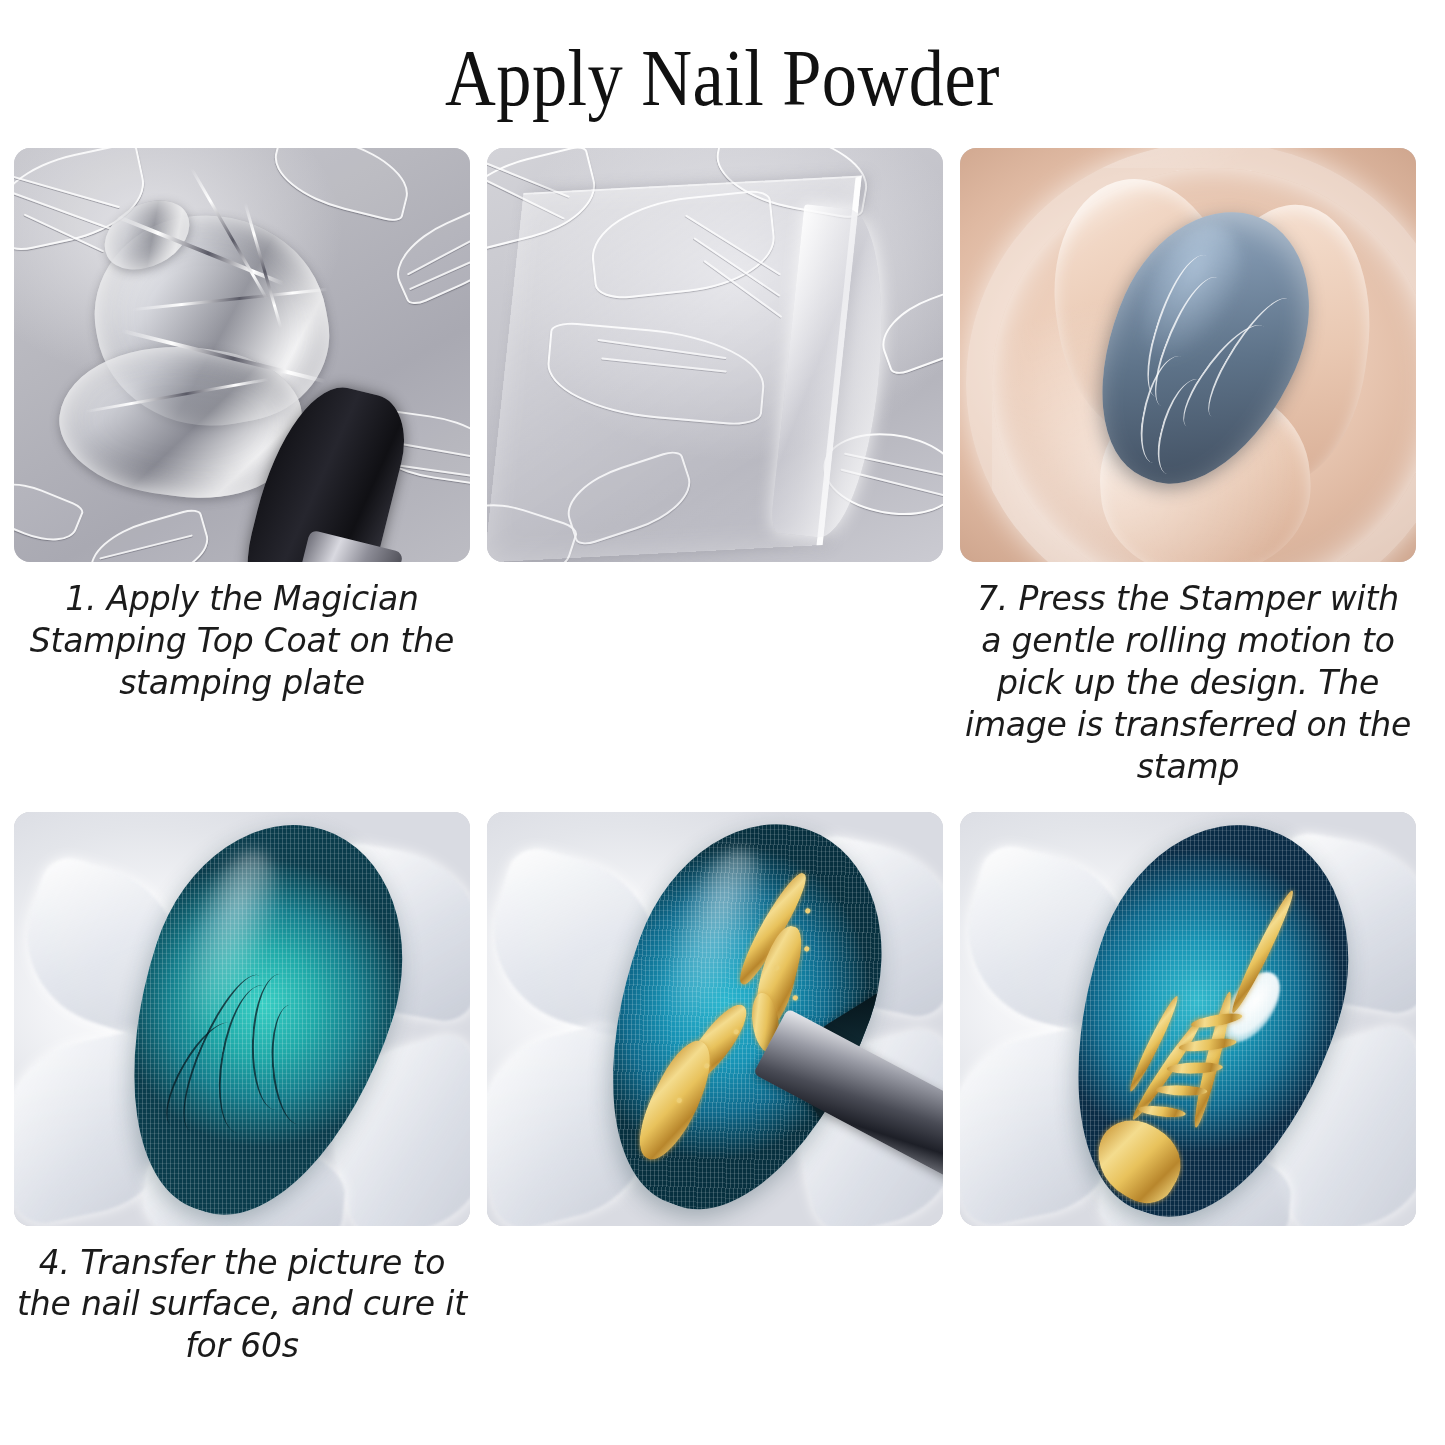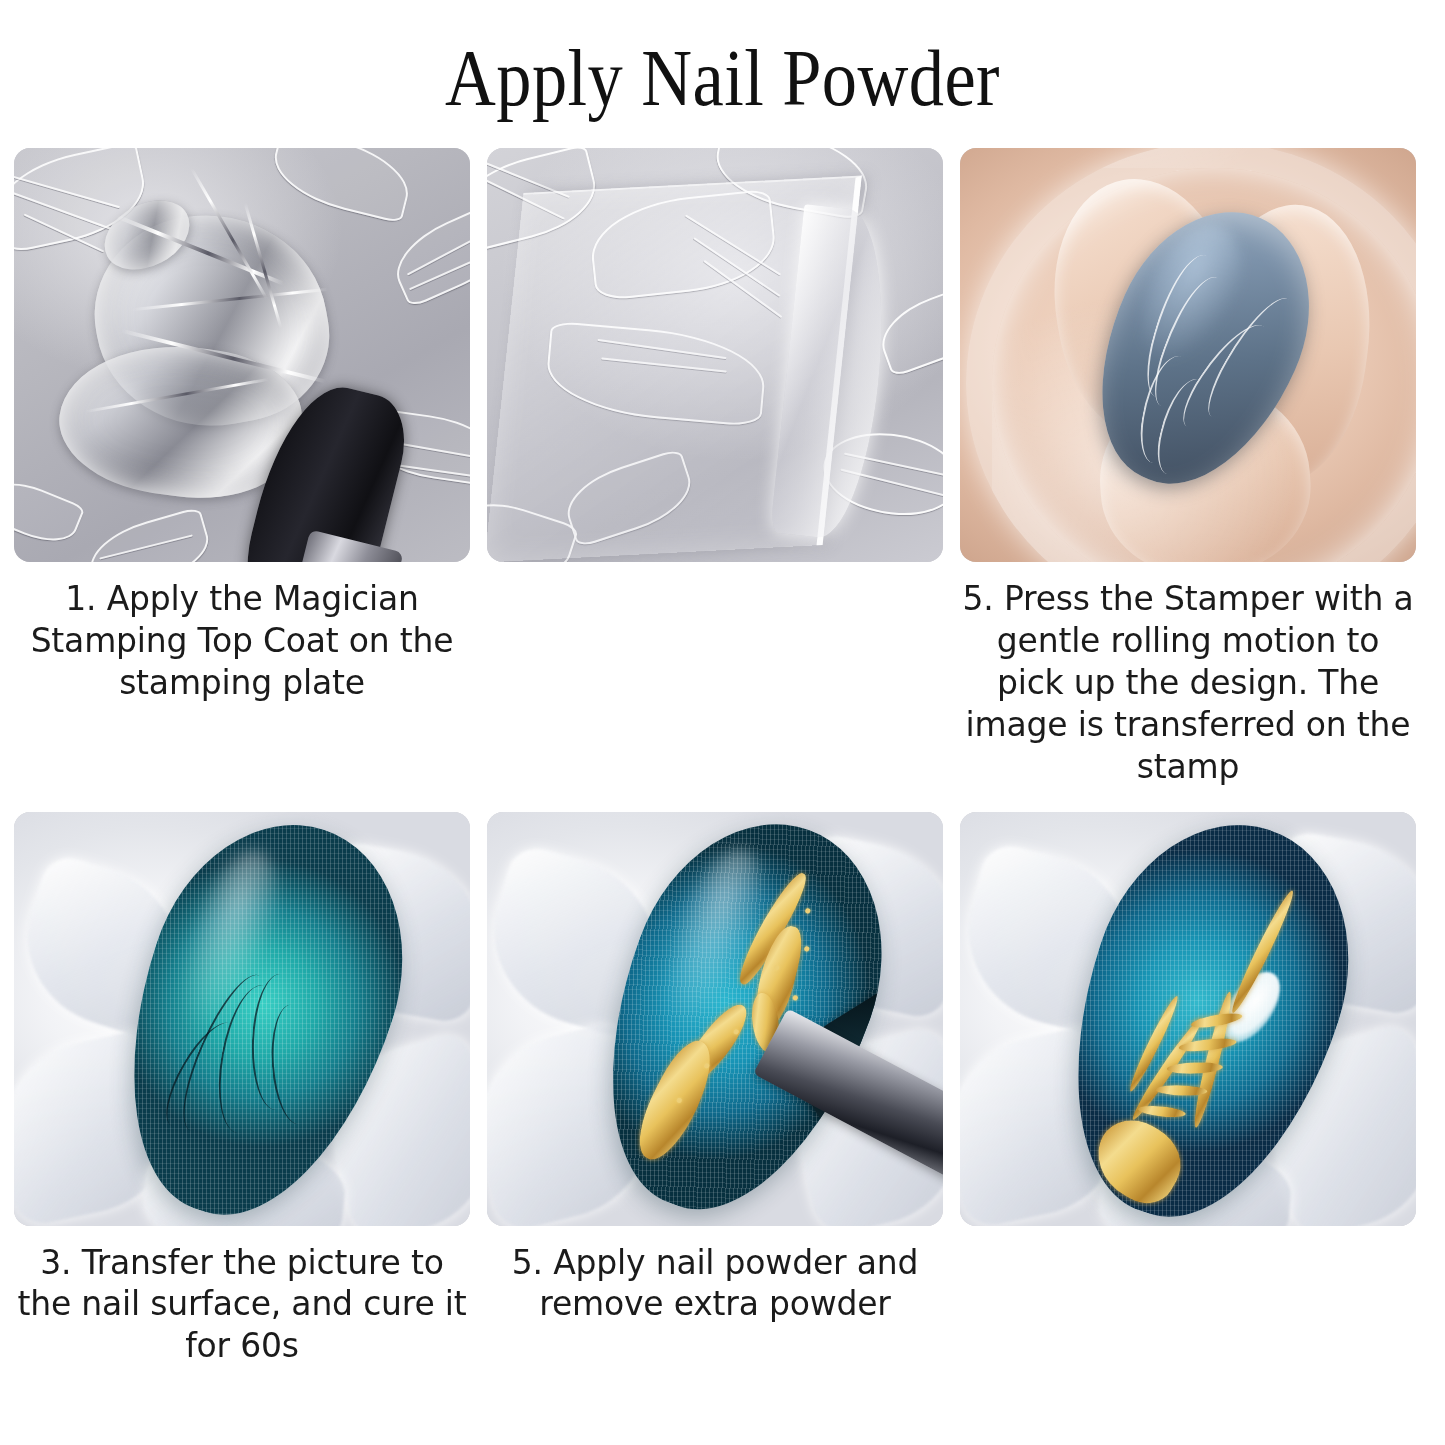--- a/index.html
+++ b/index.html
@@ -37,21 +37,21 @@
   #grid {
     position: absolute;
     top: 148px;
     left: 14px;
     width: 1417px;
     display: grid;
     grid-template-columns: repeat(3, 456px);
     column-gap: 17px;
     row-gap: 0px;
   }
-  .cell { width: 456px; }
+  .cell { width: 456px; font-style: italic; }
   .cell.row2 { margin-top: 24px; }
 
   .photo {
     position: relative;
     width: 456px;
     height: 414px;
     border-radius: 16px;
     overflow: hidden;
     background: #cfcfd4;
   }
@@ -420,21 +420,21 @@
         <div class="stamper-head">
           <div class="stamper-sheen"></div>
           <div class="stamp-line" style="left:40px;top:56px;height:150px;width:46px;transform:rotate(-8deg);"></div>
           <div class="stamp-line" style="left:56px;top:72px;height:140px;width:42px;transform:rotate(-4deg);"></div>
           <div class="stamp-line" style="left:104px;top:96px;height:126px;width:40px;transform:rotate(10deg);"></div>
           <div class="stamp-line" style="left:120px;top:62px;height:140px;width:38px;transform:rotate(6deg);"></div>
           <div class="stamp-line" style="left:62px;top:158px;height:110px;width:44px;transform:rotate(-14deg);"></div>
           <div class="stamp-line" style="left:86px;top:172px;height:100px;width:40px;transform:rotate(-10deg);"></div>
         </div>
       </div>
-      <div class="caption">5. Press the Stamper with a gentle rolling motion to pick up the design.  The image is transferred on the stamp</div>
+      <div class="caption">7. Press the Stamper with a gentle rolling motion to pick up the design.  The image is transferred on the stamp</div>
     </div>
 
     <div class="cell row2">
       <div class="photo">
         <div class="crystal-bg"></div>
         <div class="facet" style="left:10px;top:60px;width:160px;height:150px;border-radius:18% 60% 20% 58%;transform:rotate(18deg);"></div>
         <div class="facet" style="left:-14px;top:230px;width:180px;height:170px;border-radius:55% 20% 55% 18%;transform:rotate(-12deg);"></div>
         <div class="facet" style="left:300px;top:40px;width:170px;height:160px;border-radius:20% 58% 18% 56%;transform:rotate(10deg);"></div>
         <div class="facet" style="left:318px;top:236px;width:160px;height:180px;border-radius:56% 16% 56% 20%;transform:rotate(-16deg);"></div>
         <div class="facet" style="left:130px;top:330px;width:200px;height:110px;border-radius:40%;transform:rotate(6deg);"></div>
@@ -442,21 +442,21 @@
         <div class="nail nail-n4">
           <div class="shimmer"></div>
           <div class="nail-gloss"></div>
           <div class="darkline" style="left:74px;top:158px;width:48px;height:170px;transform:rotate(6deg);"></div>
           <div class="darkline" style="left:96px;top:166px;width:56px;height:150px;transform:rotate(-8deg);"></div>
           <div class="darkline" style="left:120px;top:148px;width:50px;height:136px;transform:rotate(-16deg);"></div>
           <div class="darkline" style="left:146px;top:172px;width:44px;height:120px;transform:rotate(-22deg);"></div>
           <div class="darkline" style="left:62px;top:212px;width:40px;height:118px;transform:rotate(12deg);"></div>
         </div>
       </div>
-      <div class="caption">3.  Transfer the picture to the nail surface, and cure it for 60s</div>
+      <div class="caption">4.  Transfer the picture to the nail surface, and cure it for 60s</div>
     </div>
 
     <div class="cell row2">
       <div class="photo">
         <div class="crystal-bg"></div>
         <div class="facet" style="left:4px;top:50px;width:170px;height:160px;border-radius:18% 60% 20% 58%;transform:rotate(16deg);"></div>
         <div class="facet" style="left:-10px;top:224px;width:176px;height:180px;border-radius:55% 20% 55% 18%;transform:rotate(-14deg);"></div>
         <div class="facet" style="left:304px;top:34px;width:168px;height:160px;border-radius:20% 58% 18% 56%;transform:rotate(12deg);"></div>
         <div class="facet" style="left:310px;top:230px;width:166px;height:180px;border-radius:56% 16% 56% 20%;transform:rotate(-14deg);"></div>
 
@@ -475,21 +475,20 @@
           <div class="gold-speck" style="left:136px;top:138px;"></div>
           <div class="gold-speck" style="left:120px;top:212px;"></div>
           <div class="gold-speck" style="left:104px;top:254px;"></div>
           <div class="gold-speck" style="left:90px;top:296px;"></div>
           <div class="gold-speck" style="left:164px;top:160px;"></div>
 
           <div class="brush5"></div>
         </div>
         <div class="brush5-handle"></div>
       </div>
-      <div class="caption">5.  Apply nail powder and remove extra powder</div>
     </div>
 
     <div class="cell row2">
       <div class="photo">
         <div class="crystal-bg"></div>
         <div class="facet" style="left:6px;top:46px;width:168px;height:164px;border-radius:18% 60% 20% 58%;transform:rotate(14deg);"></div>
         <div class="facet" style="left:-12px;top:226px;width:178px;height:176px;border-radius:55% 20% 55% 18%;transform:rotate(-12deg);"></div>
         <div class="facet" style="left:306px;top:30px;width:170px;height:162px;border-radius:20% 58% 18% 56%;transform:rotate(10deg);"></div>
         <div class="facet" style="left:312px;top:228px;width:164px;height:184px;border-radius:56% 16% 56% 20%;transform:rotate(-16deg);"></div>
         <div class="facet" style="left:140px;top:336px;width:190px;height:104px;border-radius:40%;transform:rotate(4deg);"></div>

